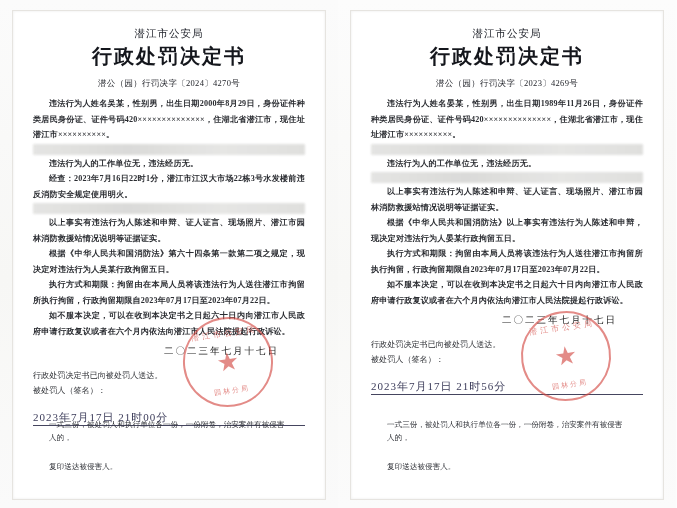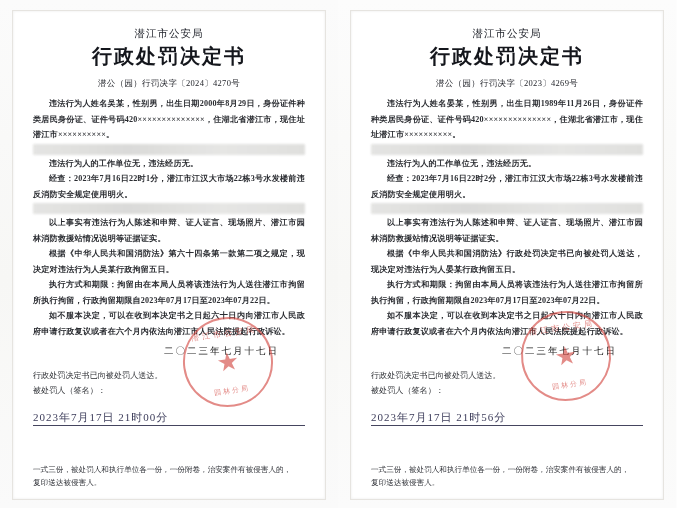--- a/index.html
+++ b/index.html
@@ -114,21 +114,21 @@
   }
   .footer-note {
     position: absolute;
     left: 20px;
     right: 20px;
     bottom: 10px;
     font-size: 7.6px;
     line-height: 13px;
     color: #32343a;
   }
-  .footer-note p { margin: 0; font-family: Liberation Serif, serif; }
+  .footer-note p { margin: 16px; font-family: Liberation Serif, serif; }
 
   
   .seal {
     position: absolute;
     width: 86px;
     height: 86px;
     border: 2px solid #d2453f;
     border-radius: 50%;
     opacity: 0.62;
     transform: rotate(-8deg);
@@ -209,24 +209,23 @@
     <div class="sheet">
 
       <div class="org">潜江市公安局</div>
       <div class="title">行政处罚决定书</div>
       <div class="docno">潜公（园）行罚决字〔2023〕4269号</div>
 
       <div class="body">
         <p>违法行为人姓名晏某，性别男，出生日期1989年11月26日，身份证件种类居民身份证、证件号码420××××××××××××××，住湖北省潜江市，现住址潜江市××××××××××。</p>
         <div class="blurline"></div>
         <p>违法行为人的工作单位无，违法经历无。</p>
-        <p>经查：2023年7月16日22时2分，潜江市江汉大市场22栋3号水发楼前违反消防安全规定使用明火。</p>
         <div class="blurline"></div>
         <p>以上事实有违法行为人陈述和申辩、证人证言、现场照片、潜江市园林消防救援站情况说明等证据证实。</p>
-        <p>根据《中华人民共和国消防法》行政处罚决定书已向被处罚人送达，现决定对违法行为人晏某行政拘留五日。</p>
+        <p>根据《中华人民共和国消防法》以上事实有违法行为人陈述和申辩，现决定对违法行为人晏某行政拘留五日。</p>
         <p>执行方式和期限：拘留由本局人员将该违法行为人送往潜江市拘留所执行拘留，行政拘留期限自2023年07月17日至2023年07月22日。</p>
         <p>如不服本决定，可以在收到本决定书之日起六十日内向潜江市人民政府申请行政复议或者在六个月内依法向潜江市人民法院提起行政诉讼。</p>
       </div>
 
       <div class="date-line">二〇二三年七月十七日</div>
 
       <div class="seal right-seal">
         <div class="seal-top">潜江市公安局</div>
         <div class="seal-star">★</div>
         <div class="seal-bottom">园林分局</div>

